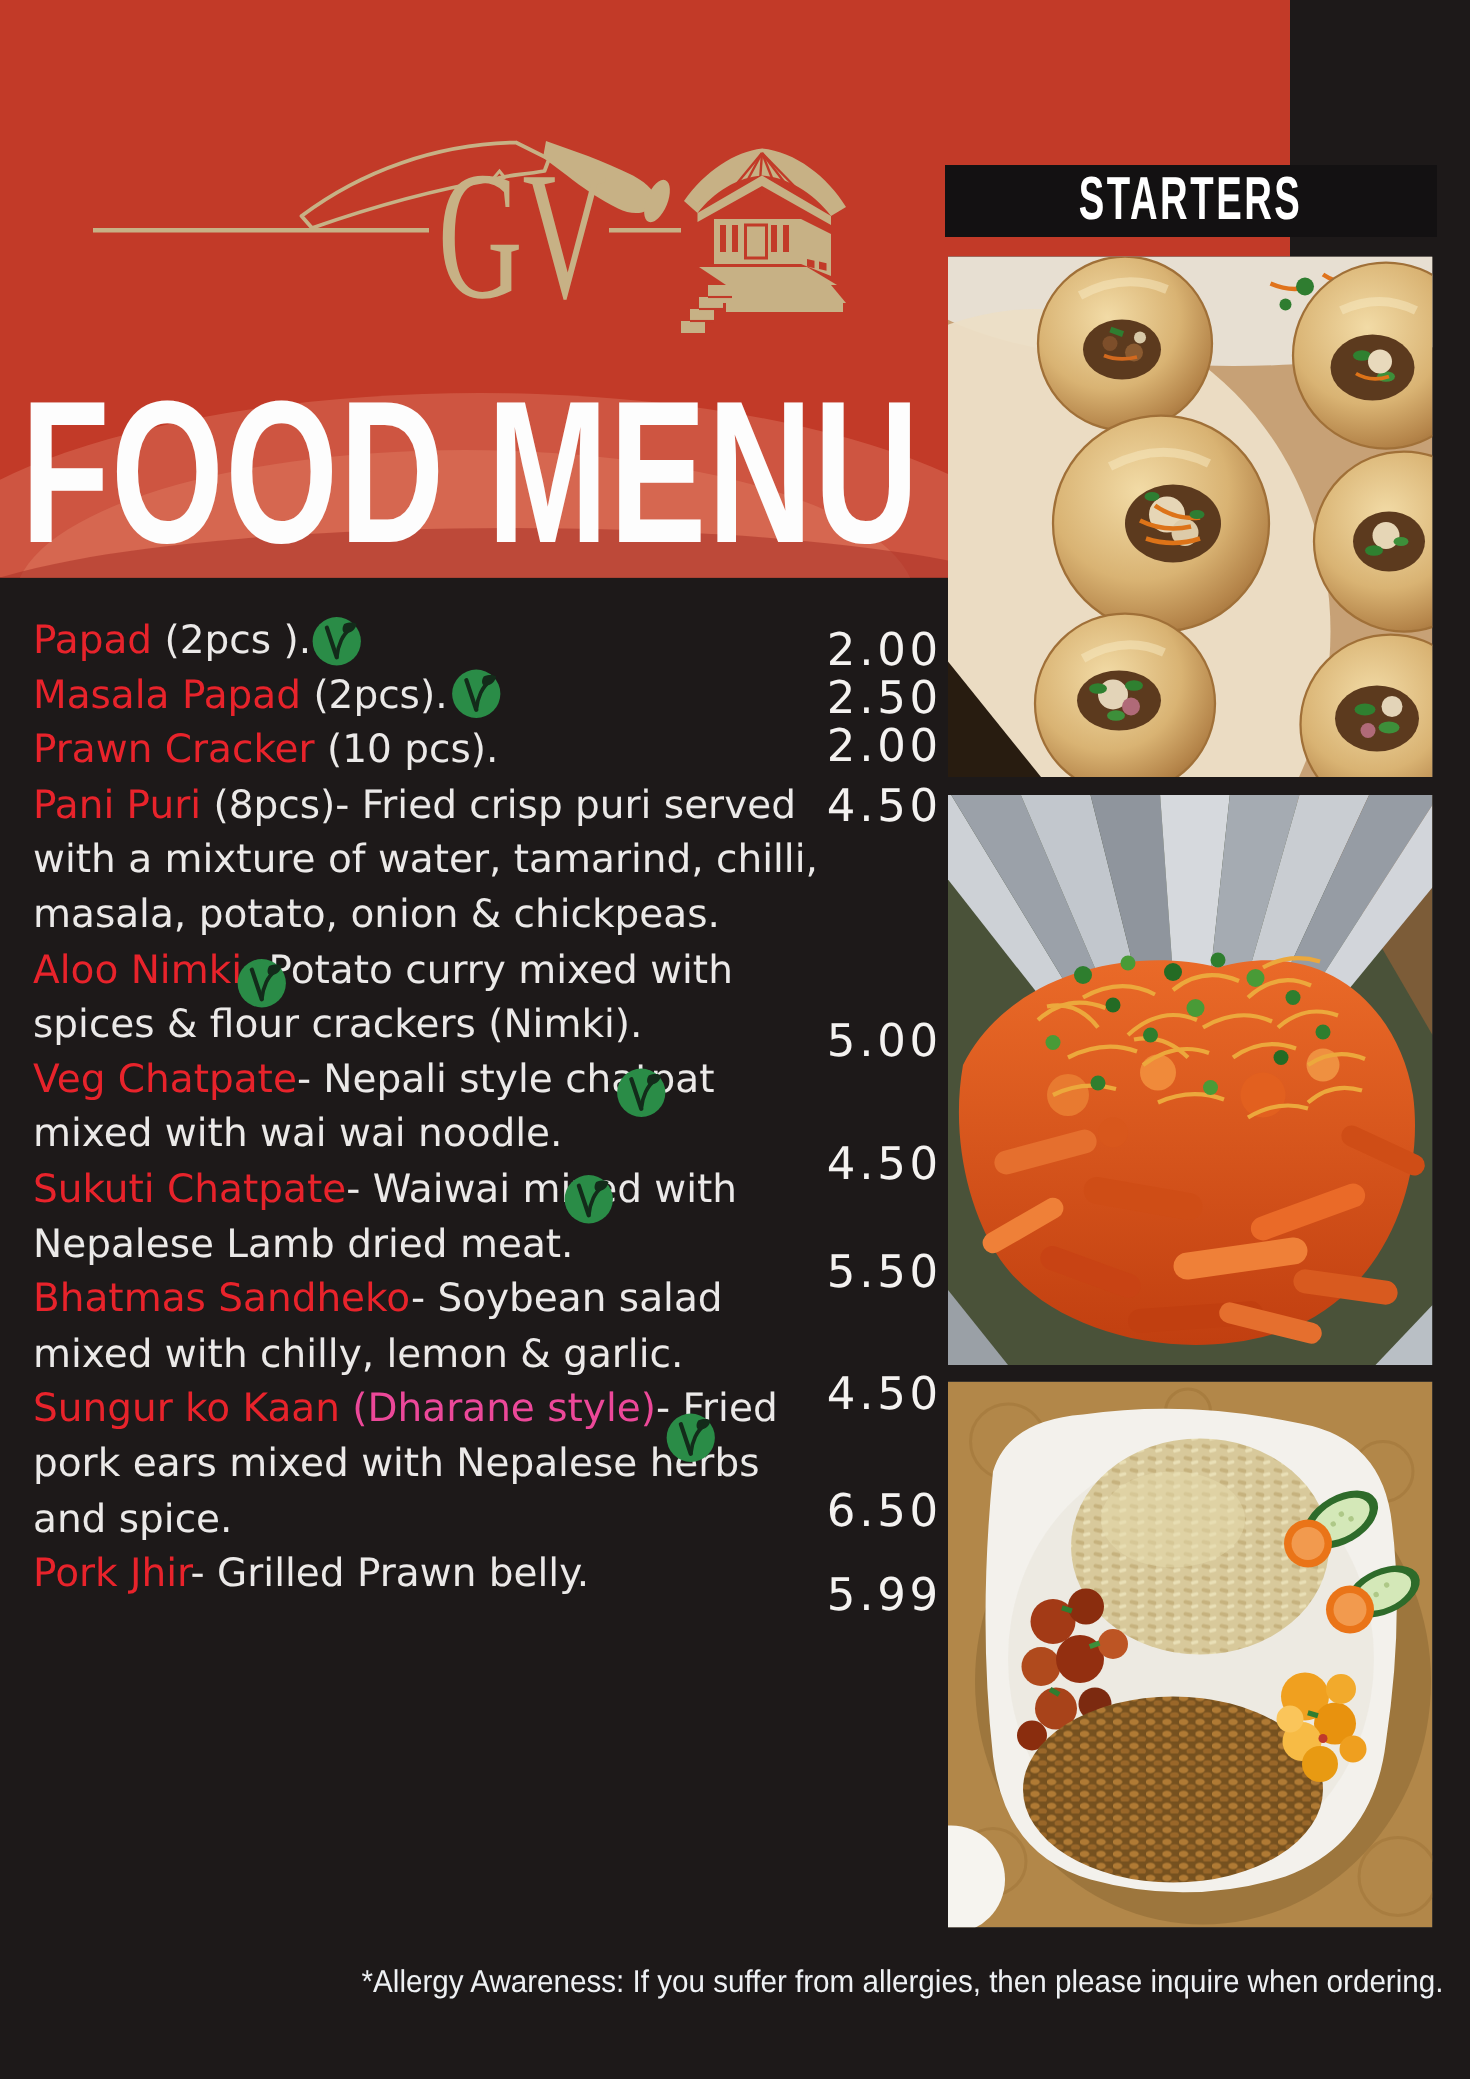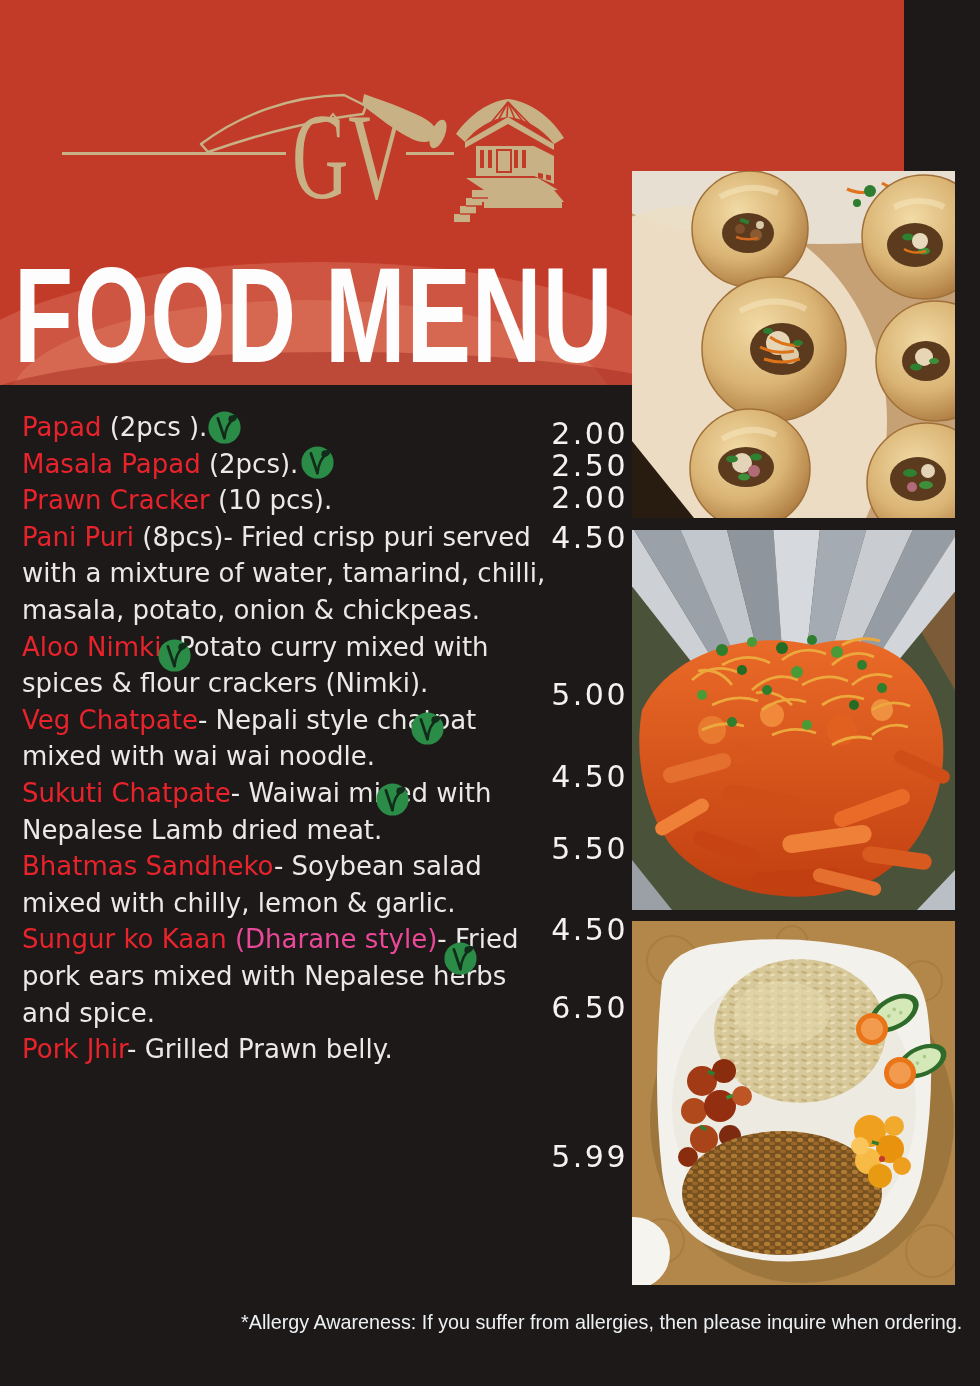--- a/index.html
+++ b/index.html
@@ -1,20 +1,20 @@
 <!DOCTYPE html>
 <html><head>
 <meta charset="utf-8">
 <style>
   html,body{margin:0;padding:0;background:#141011;}
   .page{position:relative;width:980px;height:1386px;background:#1d1919;overflow:hidden;
         font-family:"DejaVu Sans",sans-serif;}
 
   
-  .red-band{position:absolute;left:0;top:0;width:860px;height:385px;background:#c23a28;overflow:hidden;padding-left:44px;}
+  .red-band{position:absolute;left:0;top:0;width:860px;height:385px;background:#c23a28;overflow:hidden;}
   .ellipse{position:absolute;border-radius:50%;}
   .e1{left:-70px;top:262px;width:780px;height:270px;background:#d05b45;opacity:.85;}
   .e2{left:10px;top:300px;width:600px;height:200px;background:#dd7a5f;opacity:.5;}
   .e3{left:-40px;top:352px;width:760px;height:120px;background:#a93226;opacity:.55;}
 
   .gv{position:absolute;left:292px;top:97px;font-family:"Liberation Serif",serif;
       font-size:100px;color:#c7b185;transform:scale(.78,1.22);transform-origin:left top;line-height:1;}
   .rule{position:absolute;height:3px;background:#c7b185;top:152px;}
   .rule-left{left:62px;width:224px;}
   .rule-right{left:406px;width:48px;}
@@ -116,20 +116,23 @@
       <g stroke="#c23a28" stroke-width="1.4" fill="none">
         <line x1="22" y1="104" x2="38" y2="104"></line>
           <line x1="16" y1="112" x2="32" y2="112"></line>
         <line x1="10" y1="120" x2="26" y2="120"></line>
       </g>
     </svg>
 
     <div class="title">FOOD MENU</div>
   </div>
 
+  <div class="section-bar">
+    <span class="section-label">STARTERS</span>
+  </div>
 
   <div class="photo photo1">
     <svg viewBox="0 0 323 347" preserveAspectRatio="none">
       <defs>
         <radialGradient id="p1puri" cx="40%" cy="35%" r="75%">
           <stop offset="0%" stop-color="#f2dba6"></stop>
             <stop offset="55%" stop-color="#d9b373"></stop>
           <stop offset="85%" stop-color="#b5854a"></stop>
             <stop offset="100%" stop-color="#9c6c35"></stop>
         </radialGradient>
@@ -388,21 +391,21 @@
   <div class="prices">
     <span class="price" style="top:416px">2.00</span>
     <span class="price" style="top:448px">2.50</span>
     <span class="price" style="top:480px">2.00</span>
     <span class="price" style="top:520px">4.50</span>
     <span class="price" style="top:677px">5.00</span>
     <span class="price" style="top:759px">4.50</span>
     <span class="price" style="top:831px">5.50</span>
     <span class="price" style="top:912px">4.50</span>
     <span class="price" style="top:990px">6.50</span>
-    <span class="price" style="top:1139px">5.99</span>
+    <span class="price" style="top:1046px">5.99</span>
   </div>
 
   <span class="vegan" style="left:208px;top:411px">
     <svg width="33" height="33" viewBox="0 0 40 40">
         <circle cx="20" cy="20" r="19.5" fill="#2a8c47"></circle>
         <path d="M12 9 L20 33" stroke="#132b1a" stroke-width="3.4" fill="none" stroke-linecap="round"></path>
         <path d="M20 33 C21 23 25 14 31 10" stroke="#132b1a" stroke-width="3" fill="none"></path>
         <path d="M26 6 C31 4 35 5 36 6 C35 11 31 14 26 13 C24.5 12.4 24 9 26 6 Z" fill="#132b1a"></path>
       </svg>
   </span>

